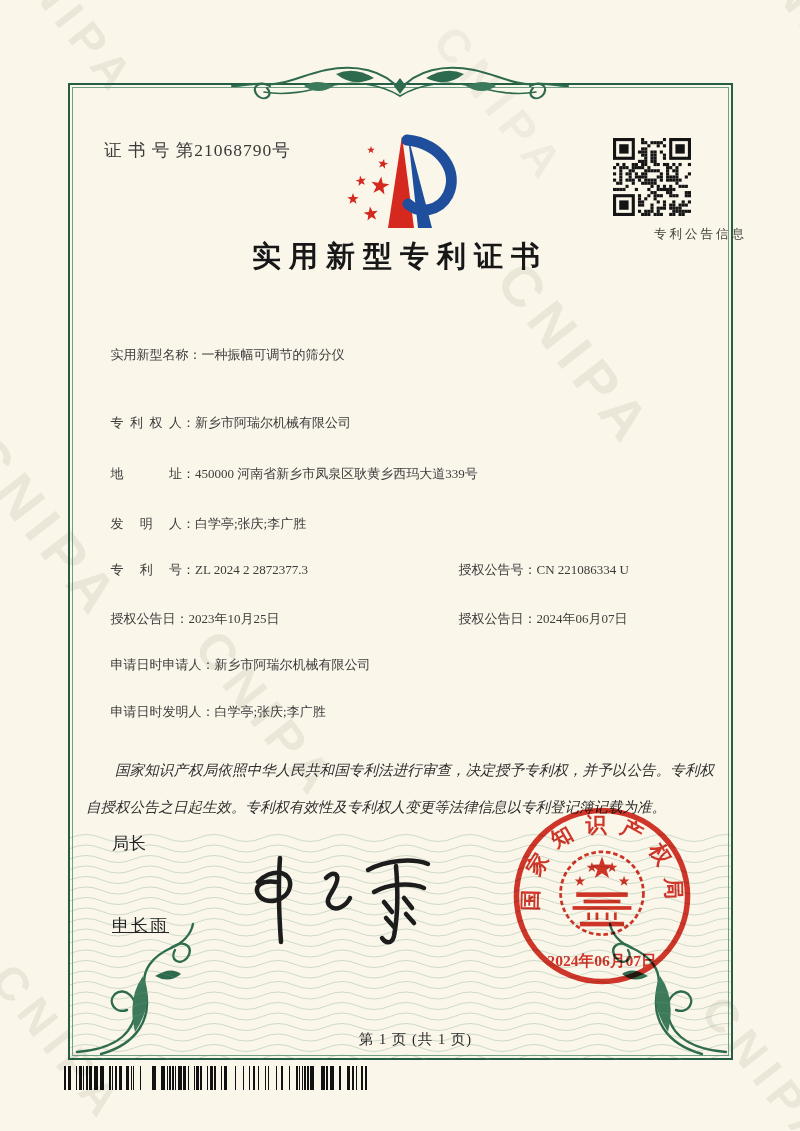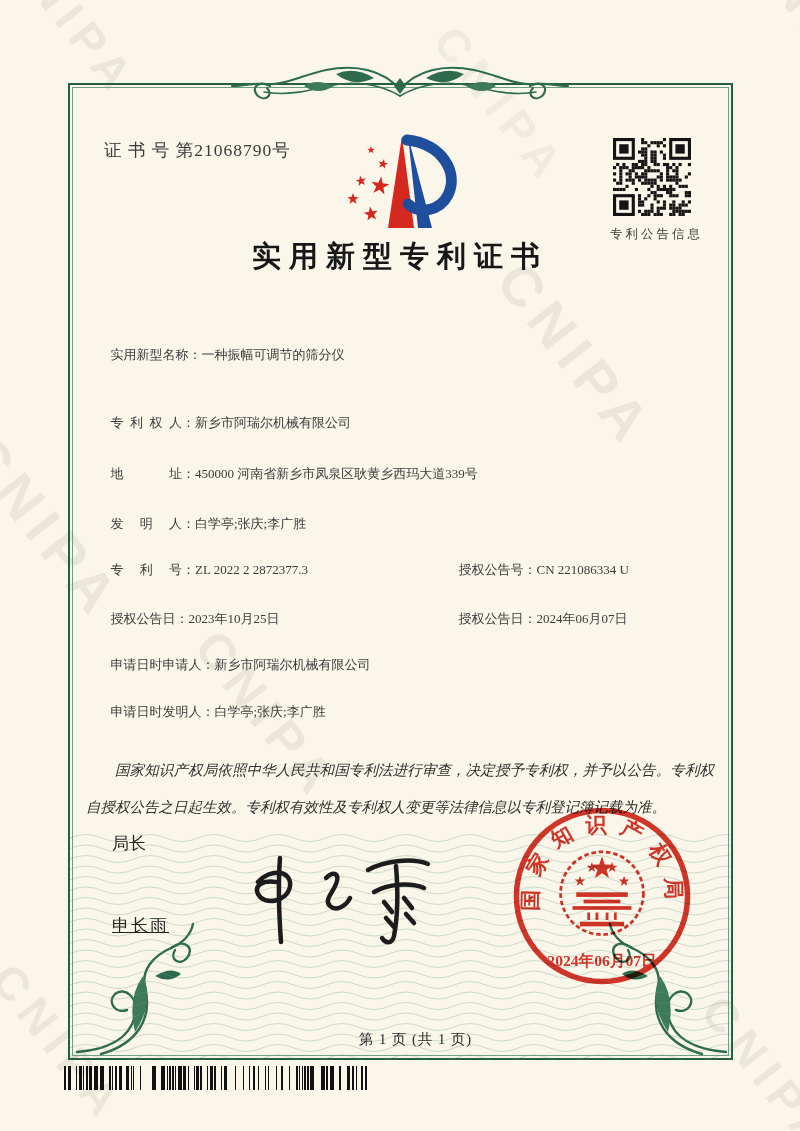--- a/index.html
+++ b/index.html
@@ -27,21 +27,21 @@
   }
   .ornament{position:absolute;pointer-events:none;}
   #orn-top{left:230px;top:56px;}
   #orn-bl{left:71px;top:912px;}
   #orn-br{left:592px;top:912px;transform:scaleX(-1);}
   #waves{position:absolute;left:70px;top:830px;pointer-events:none;}
   
   .cert-no{position:absolute;left:104px;top:138px;font-size:17.5px;color:#3a3a3a;letter-spacing:1px;white-space:pre;}
   .logo{position:absolute;left:328px;top:128px;}
   .qr-wrap{position:absolute;left:610px;top:138px;width:84px;text-align:center;}
-  .qr-caption{margin-top:6px;font-size:12.5px;letter-spacing:3px;color:#40403c;white-space:nowrap;}
+  .qr-caption{margin-top:6px;font-size:12.5px;letter-spacing:3px;color:#40403c;white-space:nowrap;margin-left:44px;}
   .doc-title{
     position:absolute;left:0;right:0;top:237px;text-align:center;
     font-size:29px;font-weight:700;letter-spacing:8px;color:#171717;
   }
   
   .row{position:absolute;left:104px;font-size:13px;color:#3b3b3b;white-space:pre;}
   .row .lbl{white-space:pre;}
   .row .val{white-space:pre;}
   .row2{left:452px;}
   
@@ -377,21 +377,21 @@
 <div class="row" style="top:398px">
   <span class="lbl">专  利  权  人：</span><span class="val">新乡市阿瑞尔机械有限公司</span>
 </div>
 <div class="row" style="top:449px">
   <span class="lbl">地              址：</span><span class="val">450000 河南省新乡市凤泉区耿黄乡西玛大道339号</span>
 </div>
 <div class="row" style="top:499px">
   <span class="lbl">发     明     人：</span><span class="val">白学亭;张庆;李广胜</span>
 </div>
 <div class="row" style="top:545px">
-  <span class="lbl">专     利     号：</span><span class="val">ZL 2022 2 2872377.3</span>
+  <span class="lbl">专     利     号：</span><span class="val">ZL 2024 2 2872377.3</span>
 </div>
 <div class="row row2" style="top:545px">
   <span class="lbl">授权公告号：</span><span class="val">CN 221086334 U</span>
 </div>
 <div class="row" style="top:594px">
   <span class="lbl">授权公告日：</span><span class="val">2023年10月25日</span>
 </div>
 <div class="row row2" style="top:594px">
   <span class="lbl">授权公告日：</span><span class="val">2024年06月07日</span>
 </div>

